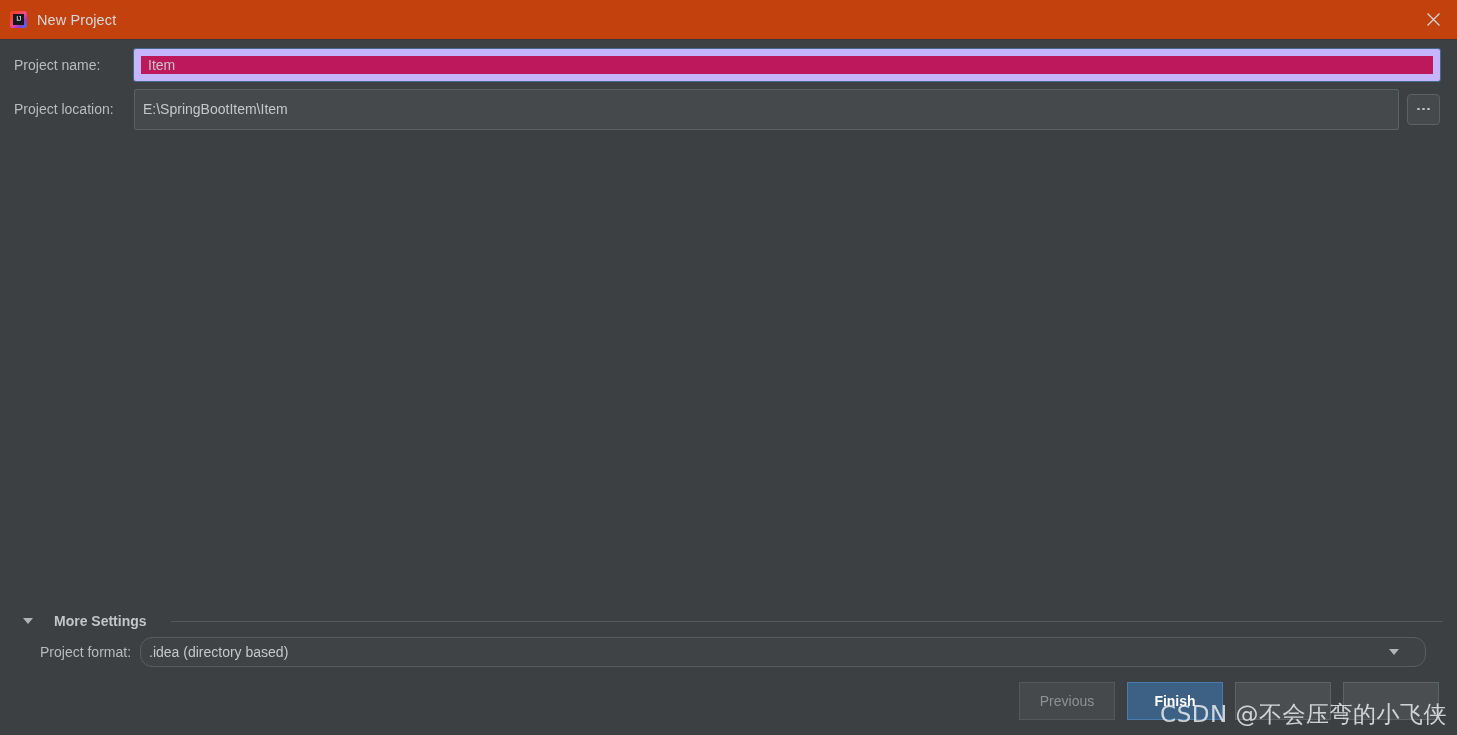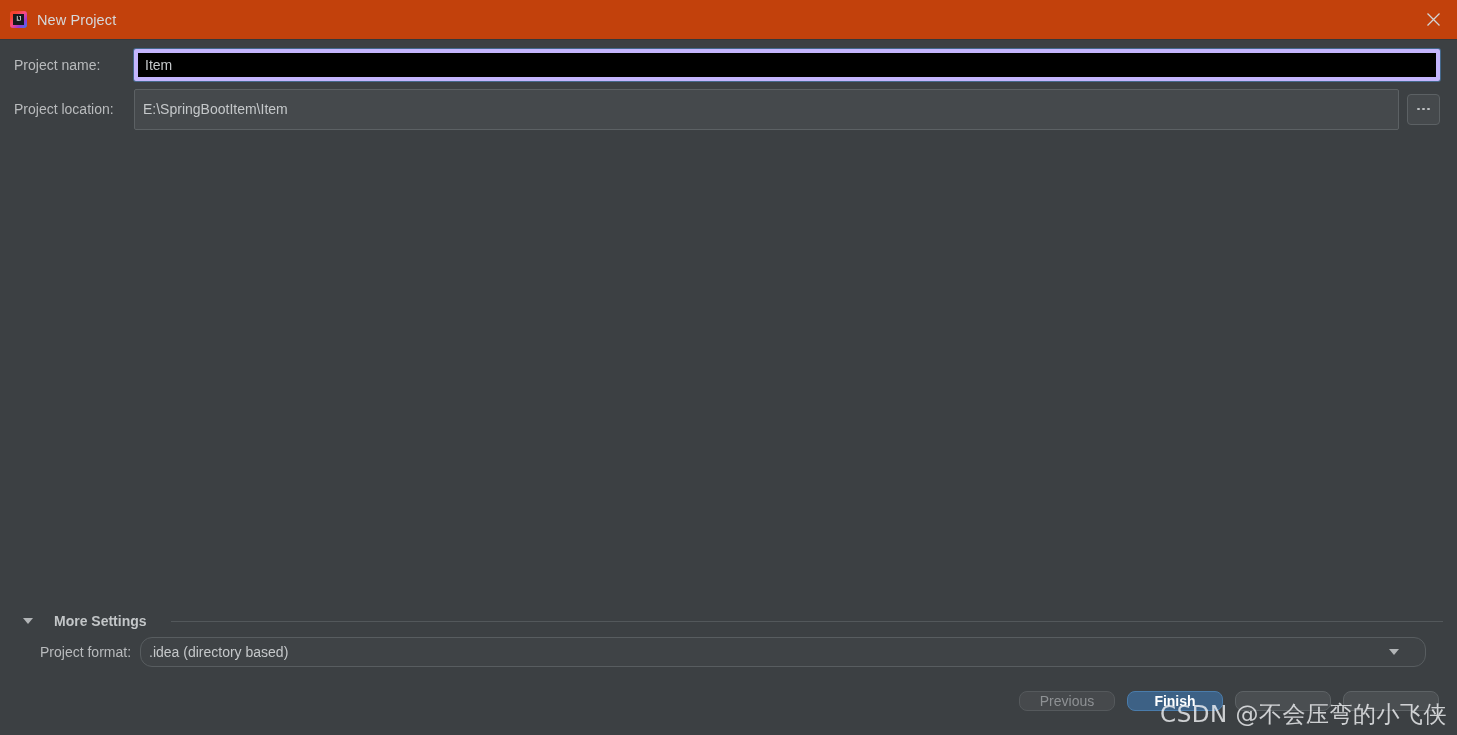--- a/index.html
+++ b/index.html
@@ -113,22 +113,22 @@
     border-radius: 2px;
     display: flex;
     align-items: center;
     padding: 0 8px;
     font-size: 14px;
     color: #c5c8ca;
     overflow: hidden;
     white-space: nowrap;
   }
   .text-field.focused {
-    background: #000000;
-    border: 4px solid #c4b5fd;
+    background: #be185d;
+    border: 7px solid #c4b5fd;
     box-shadow: 0 0 0 1px rgba(74,136,199,0.55);
     padding: 0 7px;
     height: 32px;
   }
 
   .browse-btn {
     flex: 0 0 auto;
     width: 31px;
     height: 29px;
     margin-left: 8px;
@@ -225,24 +225,24 @@
     height: 68px;
     min-height: 68px;
     display: flex;
     align-items: center;
     justify-content: flex-end;
     padding-right: 18px;
     gap: 12px;
     position: relative;
   }
   .btn {
-    height: 20px;
+    height: 38px;
     min-width: 96px;
     box-sizing: border-box;
-    border-radius: 8px;
+    border-radius: 0;
     background: #4a4e51;
     border: 1px solid #5d6265;
     color: #c7cacc;
     font-size: 14px;
     display: flex;
     align-items: center;
     justify-content: center;
     padding: 0 14px;
     white-space: nowrap;
   }

